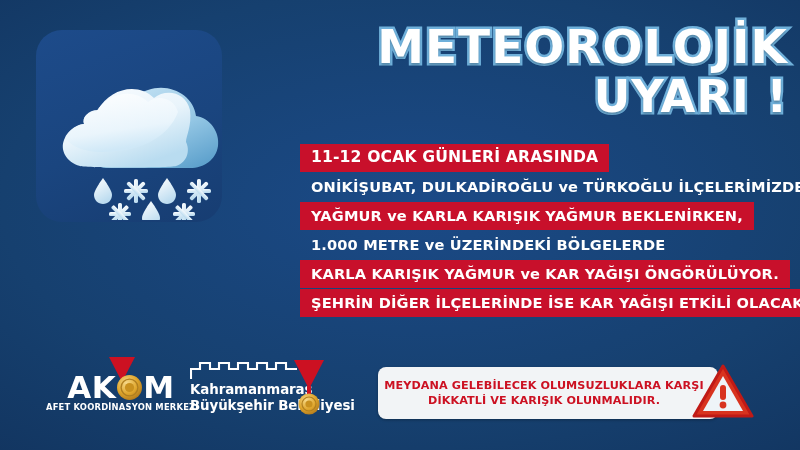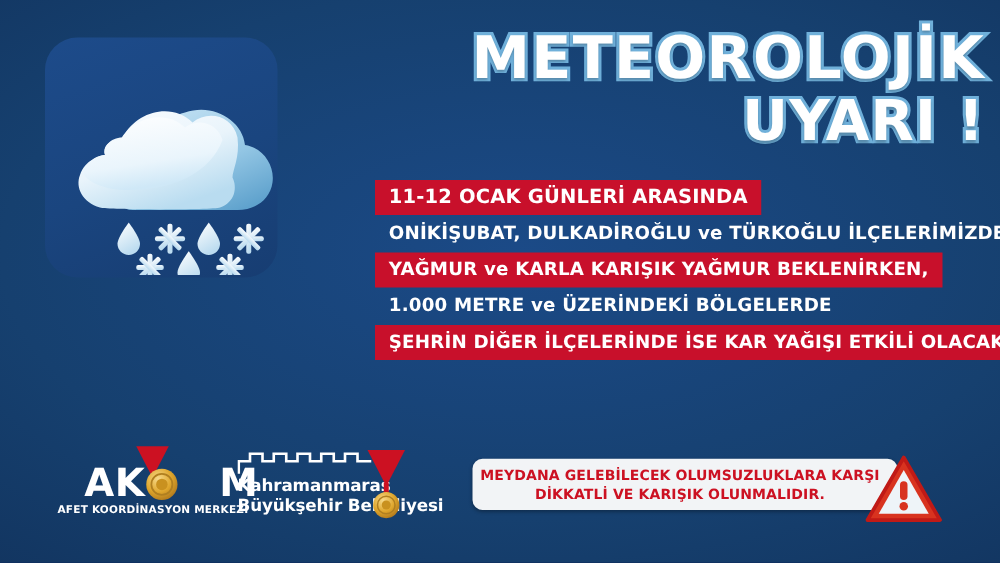--- a/index.html
+++ b/index.html
@@ -62,21 +62,21 @@
     white-space:nowrap;
     font-family:"DejaVu Sans","Liberation Sans",sans-serif;
   }
   .msg-text.banded { background:#c8102b; }
   .msg-text.plain  { background:transparent; }
   #msg-row-1 .msg-text { font-size:15.6px; }
 
   
   #alert-bar {
     position:absolute; left:378px; top:367px;
-    width:340px; height:41px;
+    width:340px; height:52px;
     background:#f2f4f6;
     border-radius:8px;
     display:flex; align-items:center; justify-content:center;
     box-shadow:0 1px 3px rgba(0,0,0,0.3);
   }
   #alert-text { text-align:center; padding:0 14px 0 6px; }
   .alert-line {
     display:block;
     color:#cc1122;
     font-weight:800;
@@ -94,21 +94,20 @@
   
   #akom-logo { position:absolute; left:46px; top:356px; width:150px; height:62px; }
   #akom-wordmark {
     position:absolute; left:0; top:16px; width:150px; height:30px;
     display:flex; align-items:center; justify-content:center;
   }
   .akom-letters {
     color:#ffffff; font-weight:900; font-size:31px; line-height:31px;
     letter-spacing:0.5px;
     font-family:"DejaVu Sans","Liberation Sans",sans-serif;
-    margin-left:32px;
   }
   #akom-medal-slot { display:inline-block; width:27px; }
   #akom-tagline {
     position:absolute; left:0; top:46px; width:150px;
     text-align:center;
     color:#ffffff; font-weight:700; font-size:8.4px; letter-spacing:0.2px;
     font-family:"DejaVu Sans","Liberation Sans",sans-serif;
     white-space:nowrap;
   }
   #akom-ribbon { position:absolute; left:61px; top:0px; width:30px; height:50px; }
@@ -209,20 +208,23 @@
       <span class="msg-text banded">11-12 OCAK GÜNLERİ ARASINDA</span>
     </div>
     <div class="msg-row" id="msg-row-2">
       <span class="msg-text plain">ONİKİŞUBAT, DULKADİROĞLU ve TÜRKOĞLU İLÇELERİMİZDE</span>
     </div>
     <div class="msg-row" id="msg-row-3">
       <span class="msg-text banded">YAĞMUR ve KARLA KARIŞIK YAĞMUR BEKLENİRKEN,</span>
     </div>
     <div class="msg-row" id="msg-row-4">
       <span class="msg-text plain">1.000 METRE ve ÜZERİNDEKİ BÖLGELERDE</span>
+    </div>
+    <div class="msg-row" id="msg-row-5">
+      <span class="msg-text banded">KARLA KARIŞIK YAĞMUR ve KAR YAĞIŞI ÖNGÖRÜLÜYOR.</span>
     </div>
     <div class="msg-row" id="msg-row-6">
       <span class="msg-text banded">ŞEHRİN DİĞER İLÇELERİNDE İSE KAR YAĞIŞI ETKİLİ OLACAK.</span>
     </div>
   </div>
 
   <div id="alert-bar">
     <div id="alert-text">
       <span class="alert-line">MEYDANA GELEBİLECEK OLUMSUZLUKLARA KARŞI</span>
       <span class="alert-line">DİKKATLİ VE KARIŞIK OLUNMALIDIR.</span>

